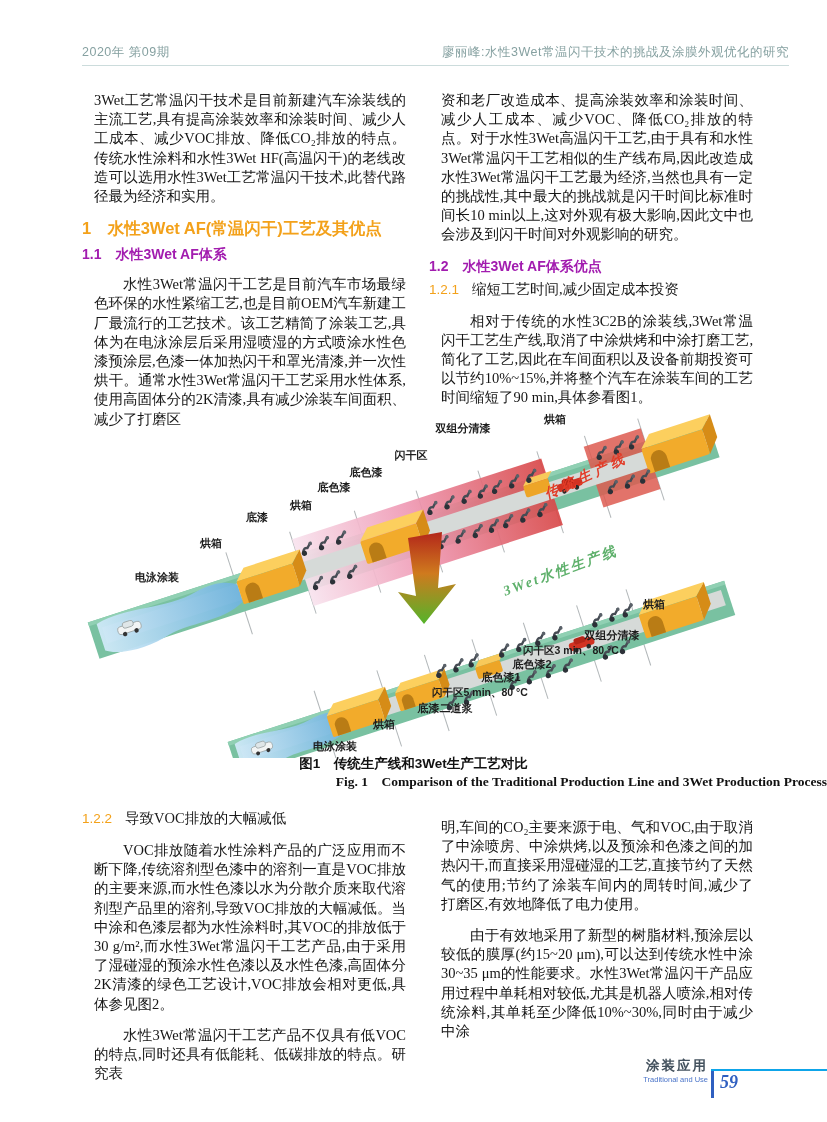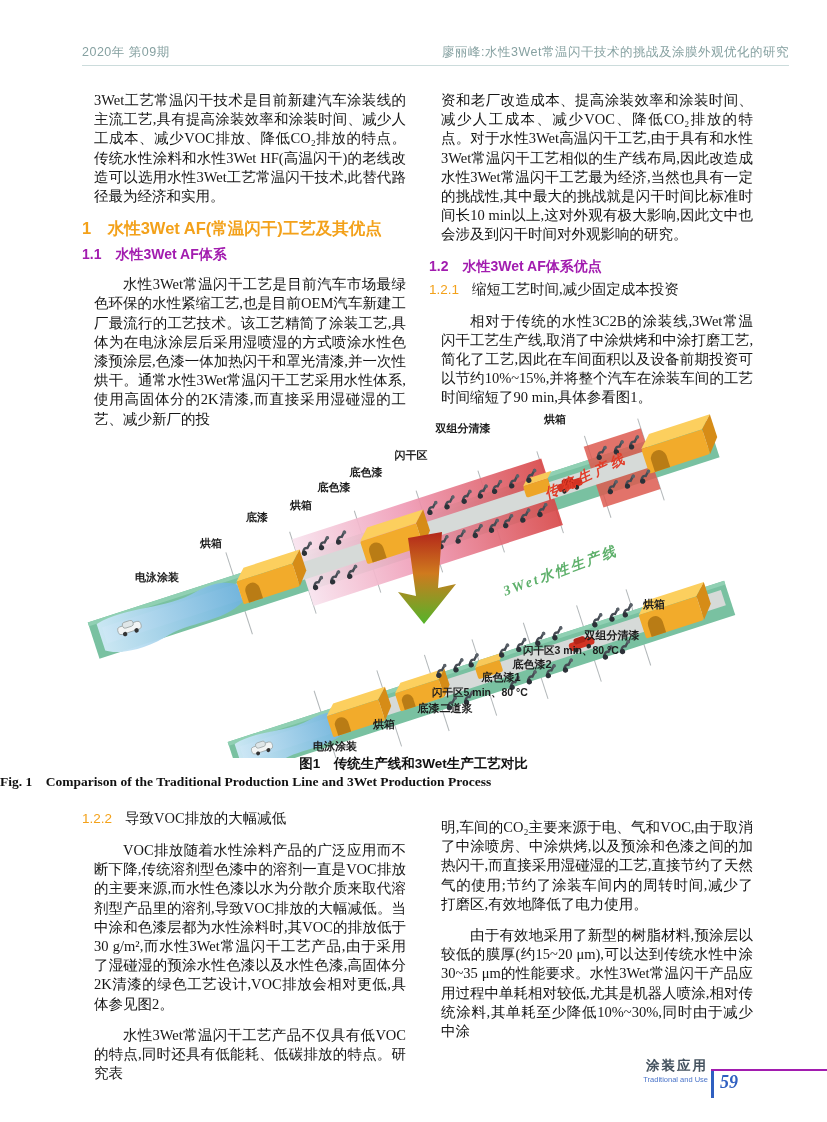--- a/index.html
+++ b/index.html
@@ -20,47 +20,47 @@
   .h3{margin:2px 0;line-height:20px;}
   .h3 .num{color:#f3a11a;font-family:"Liberation Sans","DejaVu Sans",sans-serif;font-size:13.5px;margin-right:13px;}
   .h3 .ttl{color:#1a1a1a;}
   
   .fig{position:absolute;top:412px;left:64px;}
   .flabel{font-family:"Liberation Sans","DejaVu Sans",sans-serif;font-weight:bold;font-size:11px;fill:#1d1d1d;}
   .flabel-sm{font-family:"Liberation Sans","DejaVu Sans",sans-serif;font-weight:bold;font-size:10.5px;fill:#1d1d1d;}
   .lineName{font-family:"Liberation Serif","DejaVu Serif",serif;font-weight:bold;font-style:italic;font-size:14px;letter-spacing:4px;}
   .cap-zh{position:absolute;top:755px;left:0;width:827px;text-align:center;
           font-family:"Liberation Sans","DejaVu Sans",sans-serif;font-weight:bold;font-size:13.5px;color:#111;}
-  .cap-en{position:absolute;top:773px;left:0;width:827px;text-align:left;
+  .cap-en{position:absolute;top:773px;left:0;width:827px;text-align:right;
           font-family:"Liberation Serif","DejaVu Serif",serif;font-weight:bold;font-size:13.5px;color:#111;}
   
   .foot-name{position:absolute;top:1059px;left:560px;width:148px;text-align:right;line-height:1;}
   .foot-zh{font-family:"Liberation Sans","DejaVu Sans",sans-serif;font-weight:bold;font-size:13.5px;color:#44525e;letter-spacing:2px;}
   .foot-en{font-family:"Liberation Sans","DejaVu Sans",sans-serif;font-size:7.5px;color:#4a74c9;margin-top:3px;}
-  .foot-rule{position:absolute;top:1069px;left:711px;width:116px;height:32px;border-top:2px solid #a21caf;}
+  .foot-rule{position:absolute;top:1069px;left:711px;width:116px;height:32px;border-top:2px solid #0ea5e9;}
   .foot-bar{position:absolute;left:0;top:0;width:3px;height:27px;background:#2f5fc0;}
   .foot-num{position:absolute;left:9px;top:1px;font-family:"Liberation Serif","DejaVu Serif",serif;
             font-style:italic;font-weight:bold;font-size:18px;color:#2f5fc0;}
 </style>
 </head>
 <body>
 
 <div class="page">
 
   <div class="hdr">
     <span>2020年 第09期</span>
     <span>廖丽峰:水性3Wet常温闪干技术的挑战及涂膜外观优化的研究</span>
   </div>
   <div class="hdr-rule"></div>
 
   <div class="col" style="top:79px;left:82px;">
     <p>3Wet工艺常温闪干技术是目前新建汽车涂装线的主流工艺,具有提高涂装效率和涂装时间、减少人工成本、减少VOC排放、降低CO₂排放的特点。传统水性涂料和水性3Wet HF(高温闪干)的老线改造可以选用水性3Wet工艺常温闪干技术,此替代路径最为经济和实用。</p>
     <div class="h1">1　水性3Wet AF(常温闪干)工艺及其优点</div>
     <div class="h2">1.1　水性3Wet AF体系</div>
-    <p class="indent">水性3Wet常温闪干工艺是目前汽车市场最绿色环保的水性紧缩工艺,也是目前OEM汽车新建工厂最流行的工艺技术。该工艺精简了涂装工艺,具体为在电泳涂层后采用湿喷湿的方式喷涂水性色漆预涂层,色漆一体加热闪干和罩光清漆,并一次性烘干。通常水性3Wet常温闪干工艺采用水性体系,使用高固体分的2K清漆,而直接采用湿碰湿的工艺、减少新厂的投</p>
+    <p class="indent">水性3Wet常温闪干工艺是目前汽车市场最绿色环保的水性紧缩工艺,也是目前OEM汽车新建工厂最流行的工艺技术。该工艺精简了涂装工艺,具体为在电泳涂层后采用湿喷湿的方式喷涂水性色漆预涂层,色漆一体加热闪干和罩光清漆,并一次性烘干。通常水性3Wet常温闪干工艺采用水性体系,使用高固体分的2K清漆,具有减少涂装车间面积、减少了打磨区</p>
   </div>
 
   <div class="col" style="top:79px;left:429px;">
     <p>资和老厂改造成本、提高涂装效率和涂装时间、减少人工成本、减少VOC、降低CO₂排放的特点。对于水性3Wet高温闪干工艺,由于具有和水性3Wet常温闪干工艺相似的生产线布局,因此改造成水性3Wet常温闪干工艺最为经济,当然也具有一定的挑战性,其中最大的挑战就是闪干时间比标准时间长10 min以上,这对外观有极大影响,因此文中也会涉及到闪干时间对外观影响的研究。</p>
     <div class="h2">1.2　水性3Wet AF体系优点</div>
     <div class="h3">
       <span class="num">1.2.1</span><span class="ttl">缩短工艺时间,减少固定成本投资</span>
     </div>
     <p class="indent">相对于传统的水性3C2B的涂装线,3Wet常温闪干工艺生产线,取消了中涂烘烤和中涂打磨工艺,简化了工艺,因此在车间面积以及设备前期投资可以节约10%~15%,并将整个汽车在涂装车间的工艺时间缩短了90 min,具体参看图1。</p>
   </div>

